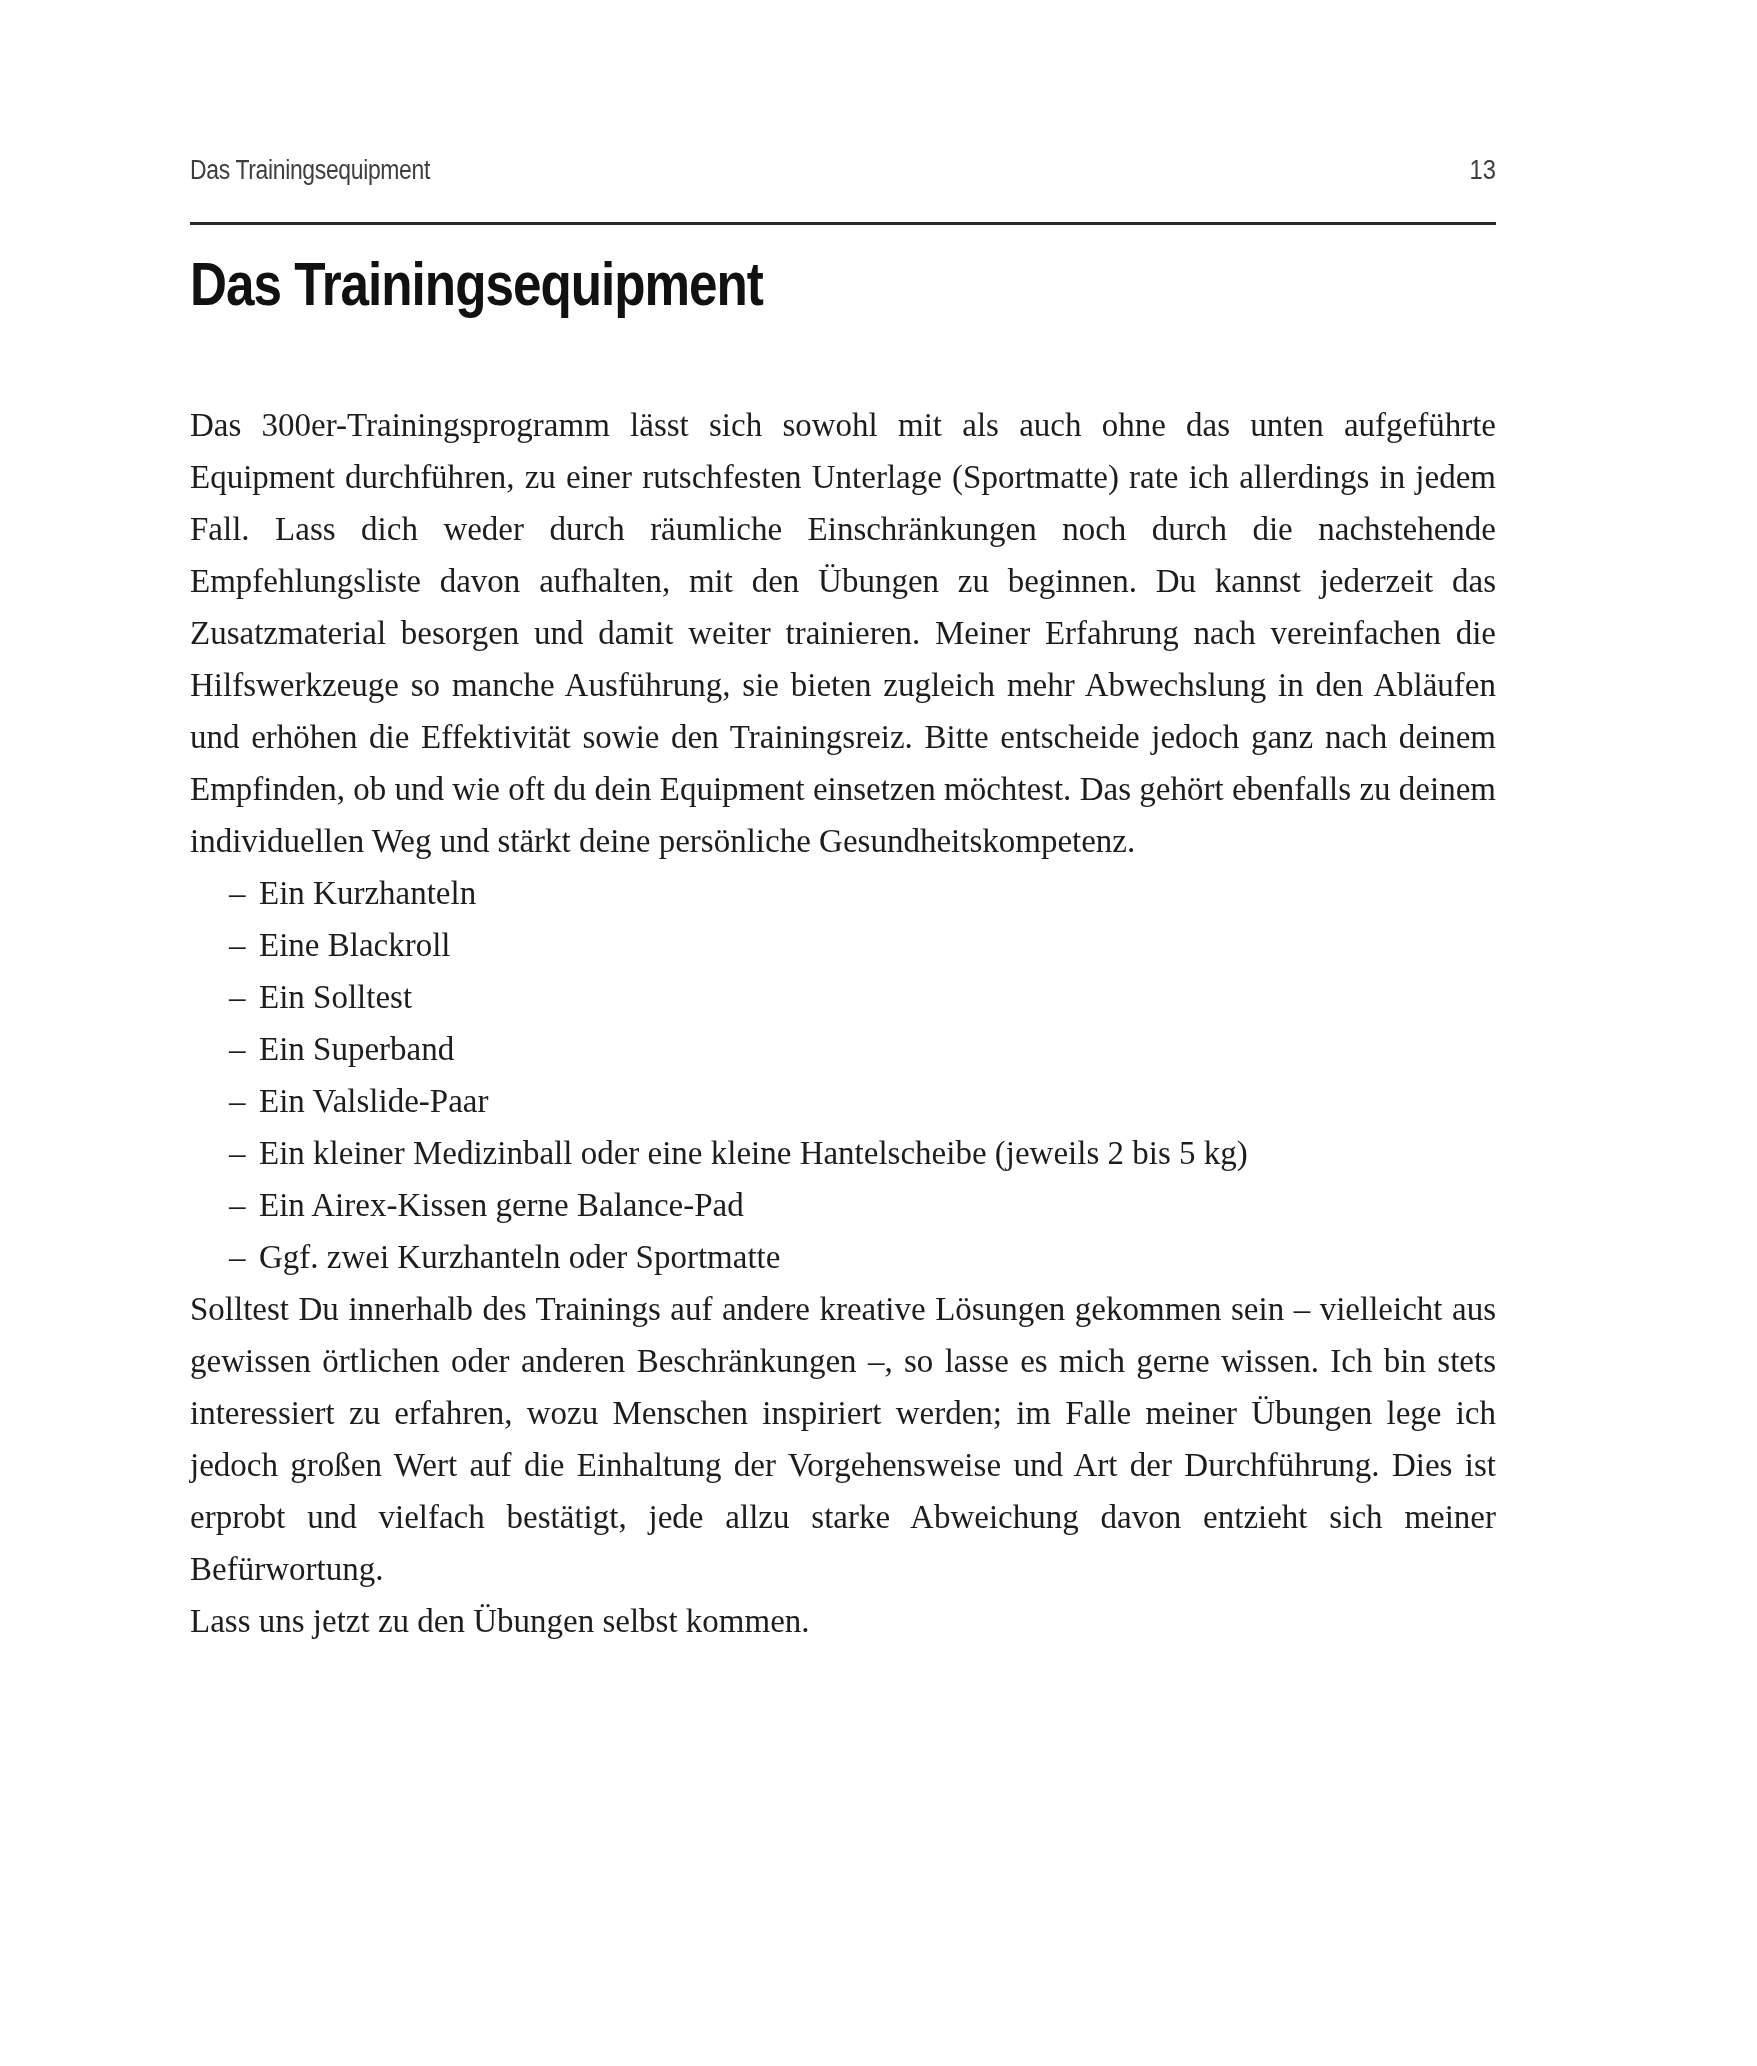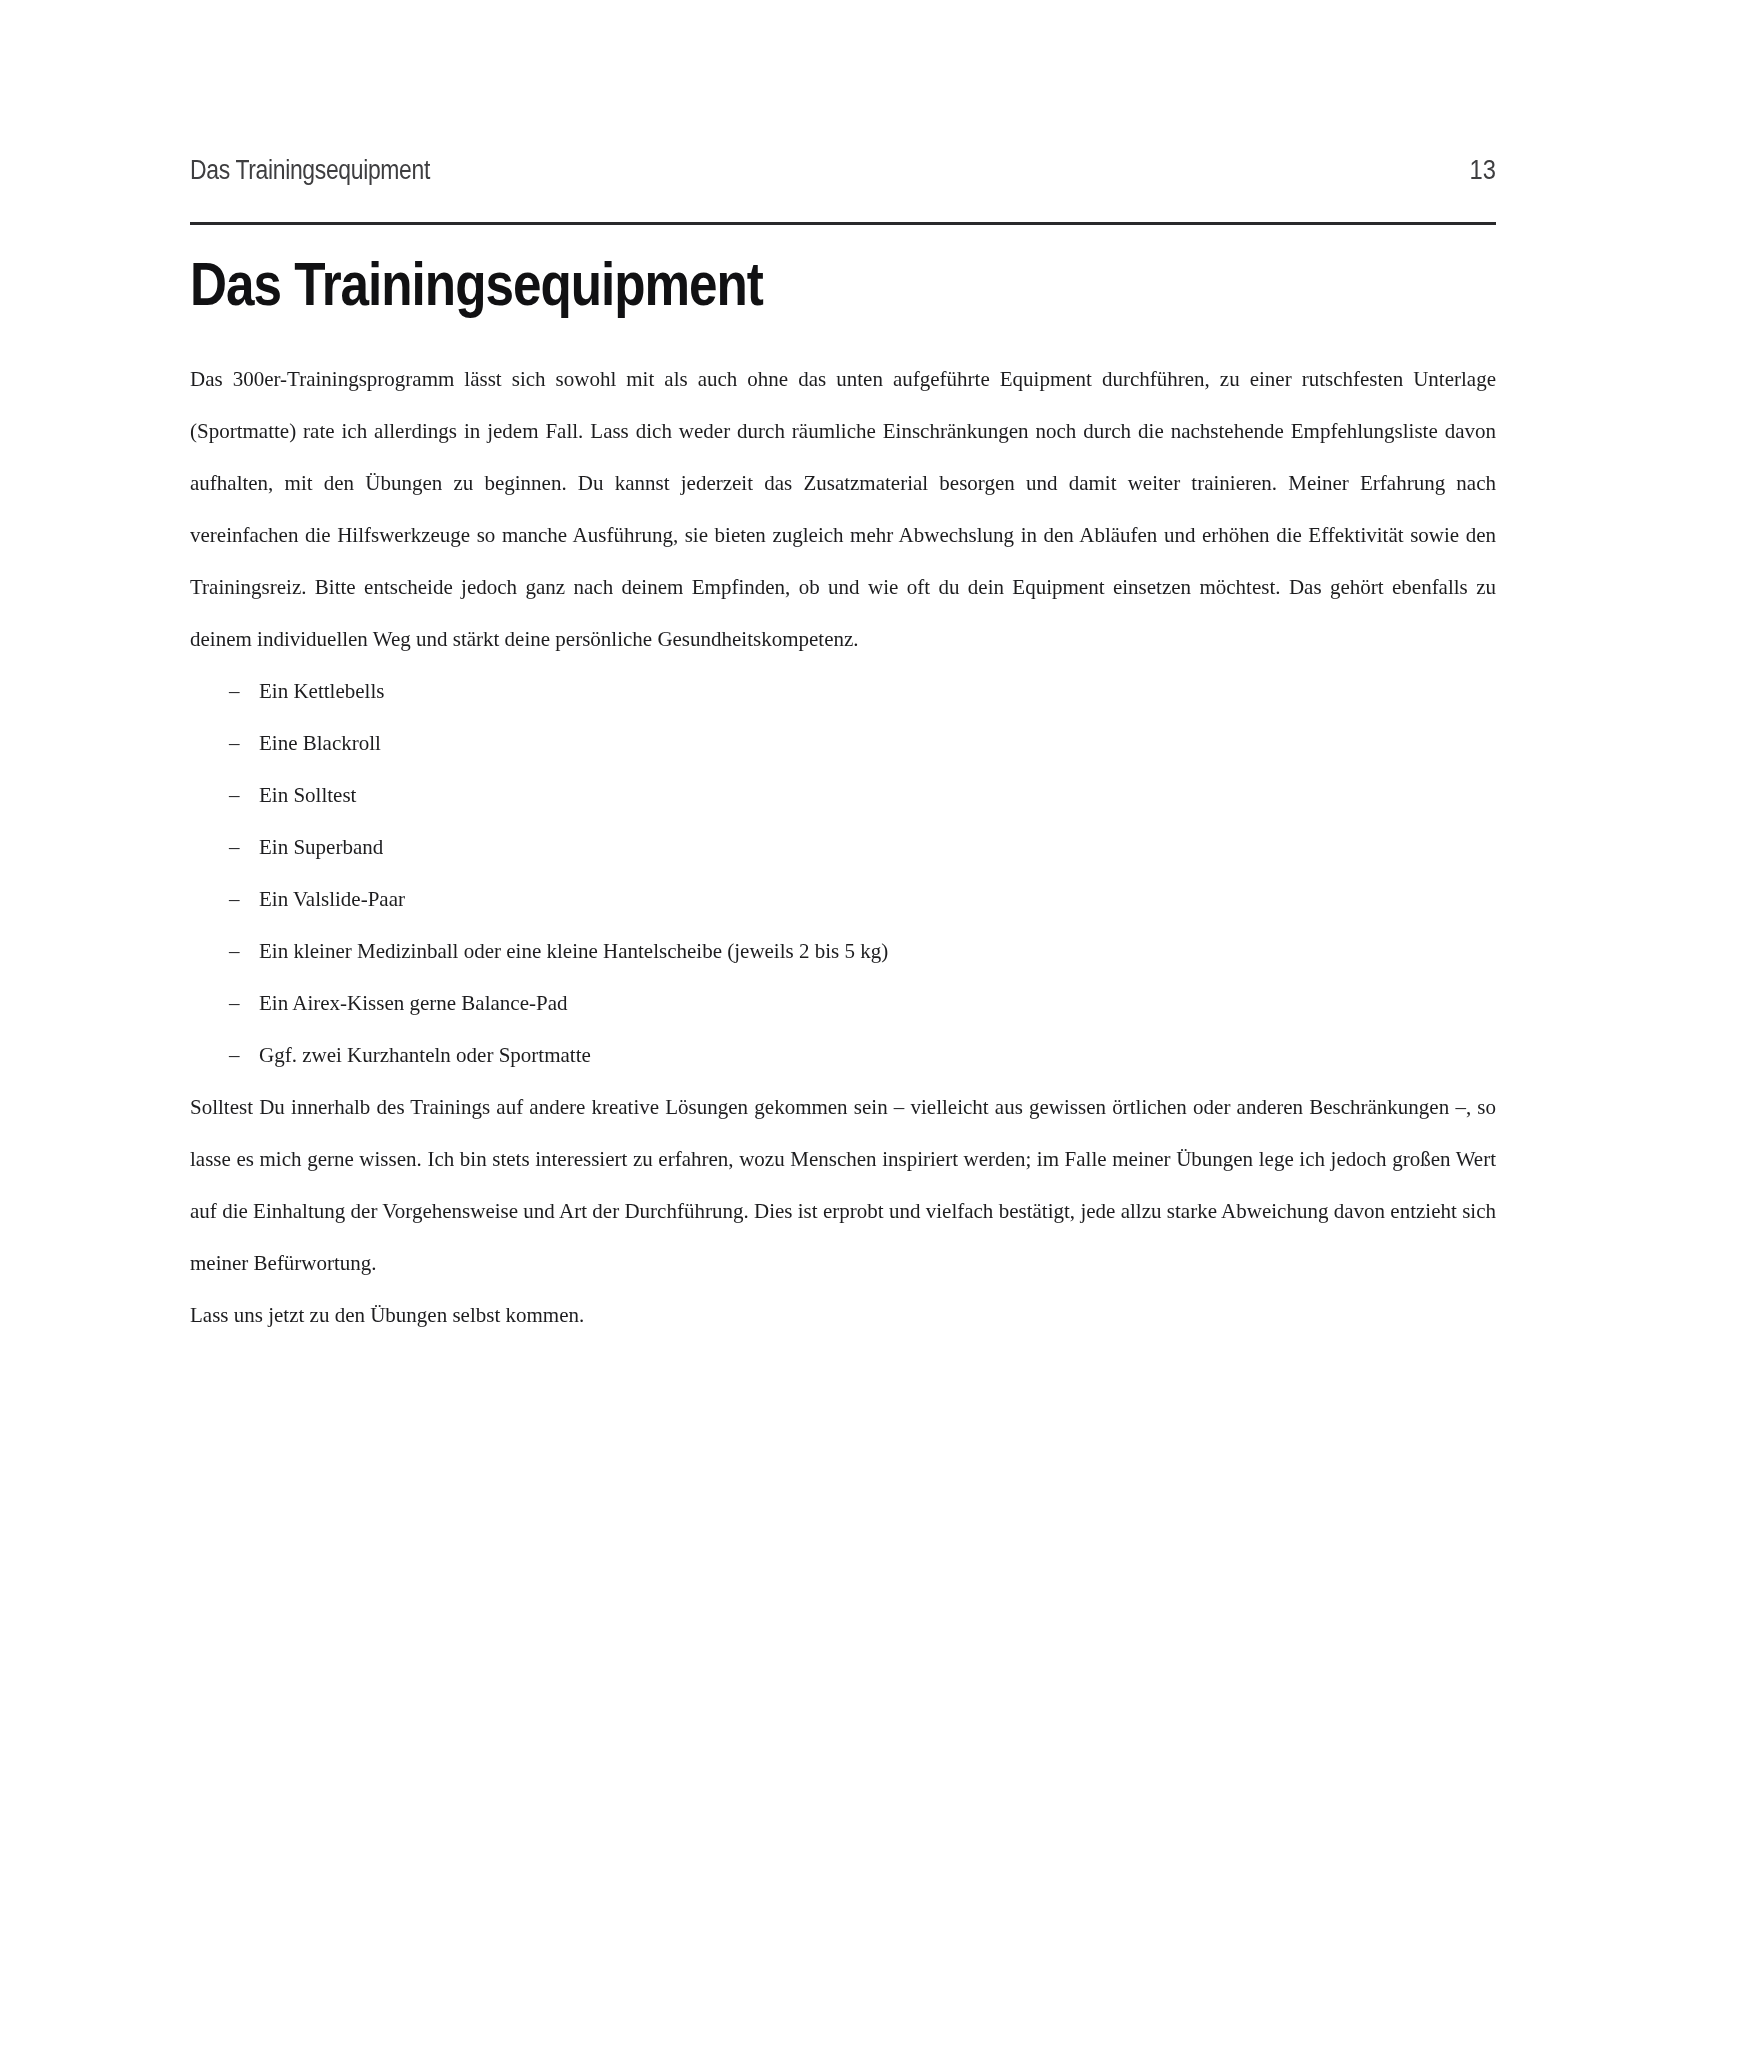--- a/index.html
+++ b/index.html
@@ -65,22 +65,22 @@
     letter-spacing: -1.2px;
   }
   h1.page-title .cond-title {
     display: inline-block;
     transform: scaleX(0.84);
     transform-origin: 0 50%;
   }
 
   
   .body-text {
-    margin-top: 36px;
-    font-size: 21px;
+    margin-top: 82px;
+    font-size: 33px;
     line-height: 52px;
     text-align: justify;
     color: #1d1d1f;
   }
   .body-text p {
     margin: 0;
     padding: 0;
   }
 
   
@@ -124,21 +124,21 @@
   <h1 class="page-title"><span class="cond-title">Das Trainingsequipment</span></h1>
 
   <div class="body-text">
 
     <p>Das 300er-Trainingsprogramm lässt sich sowohl mit als auch ohne das unten aufgeführte Equipment durchführen, zu einer rutschfesten Unterlage (Sportmatte) rate ich allerdings in jedem Fall. Lass dich weder durch räumliche Einschränkungen noch durch die nachstehende Empfehlungsliste davon aufhalten, mit den Übungen zu beginnen. Du kannst jederzeit das Zusatzmaterial besorgen und damit weiter trainieren. Meiner Erfahrung nach vereinfachen die Hilfswerkzeuge so manche Ausführung, sie bieten zugleich mehr Abwechslung in den Abläufen und erhöhen die Effektivität sowie den Trainingsreiz. Bitte entscheide jedoch ganz nach deinem Empfinden, ob und wie oft du dein Equipment einsetzen möchtest. Das gehört ebenfalls zu deinem individuellen Weg und stärkt deine persönliche Gesundheitskompetenz.</p>
 
 
     <ul class="equipment">
       <li>
         <span class="dash">–</span>
-        <span class="li-text">Ein Kettlebells</span>
+        <span class="li-text">Ein Kurzhanteln</span>
       </li>
       <li>
         <span class="dash">–</span>
         <span class="li-text">Eine Blackroll</span>
       </li>
       <li>
         <span class="dash">–</span>
         <span class="li-text">Ein Solltest</span>
       </li>
       <li>

